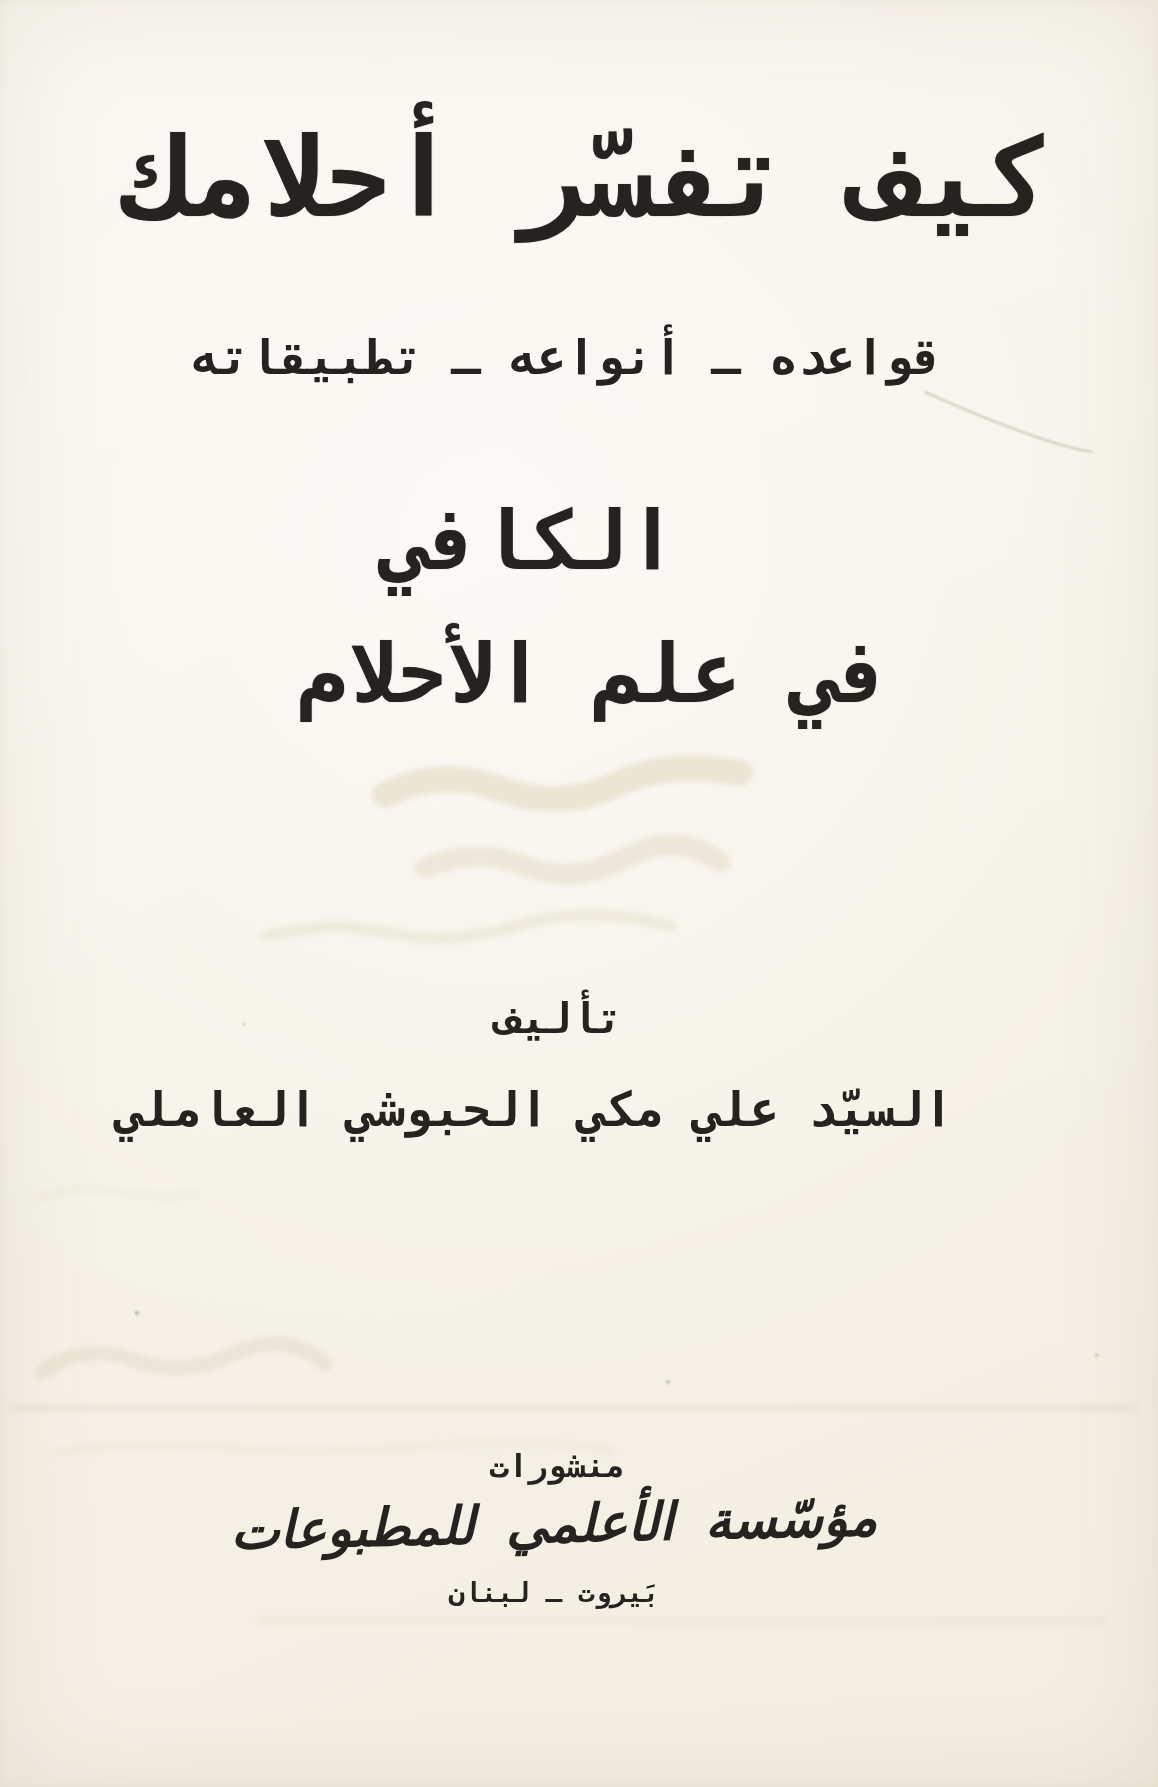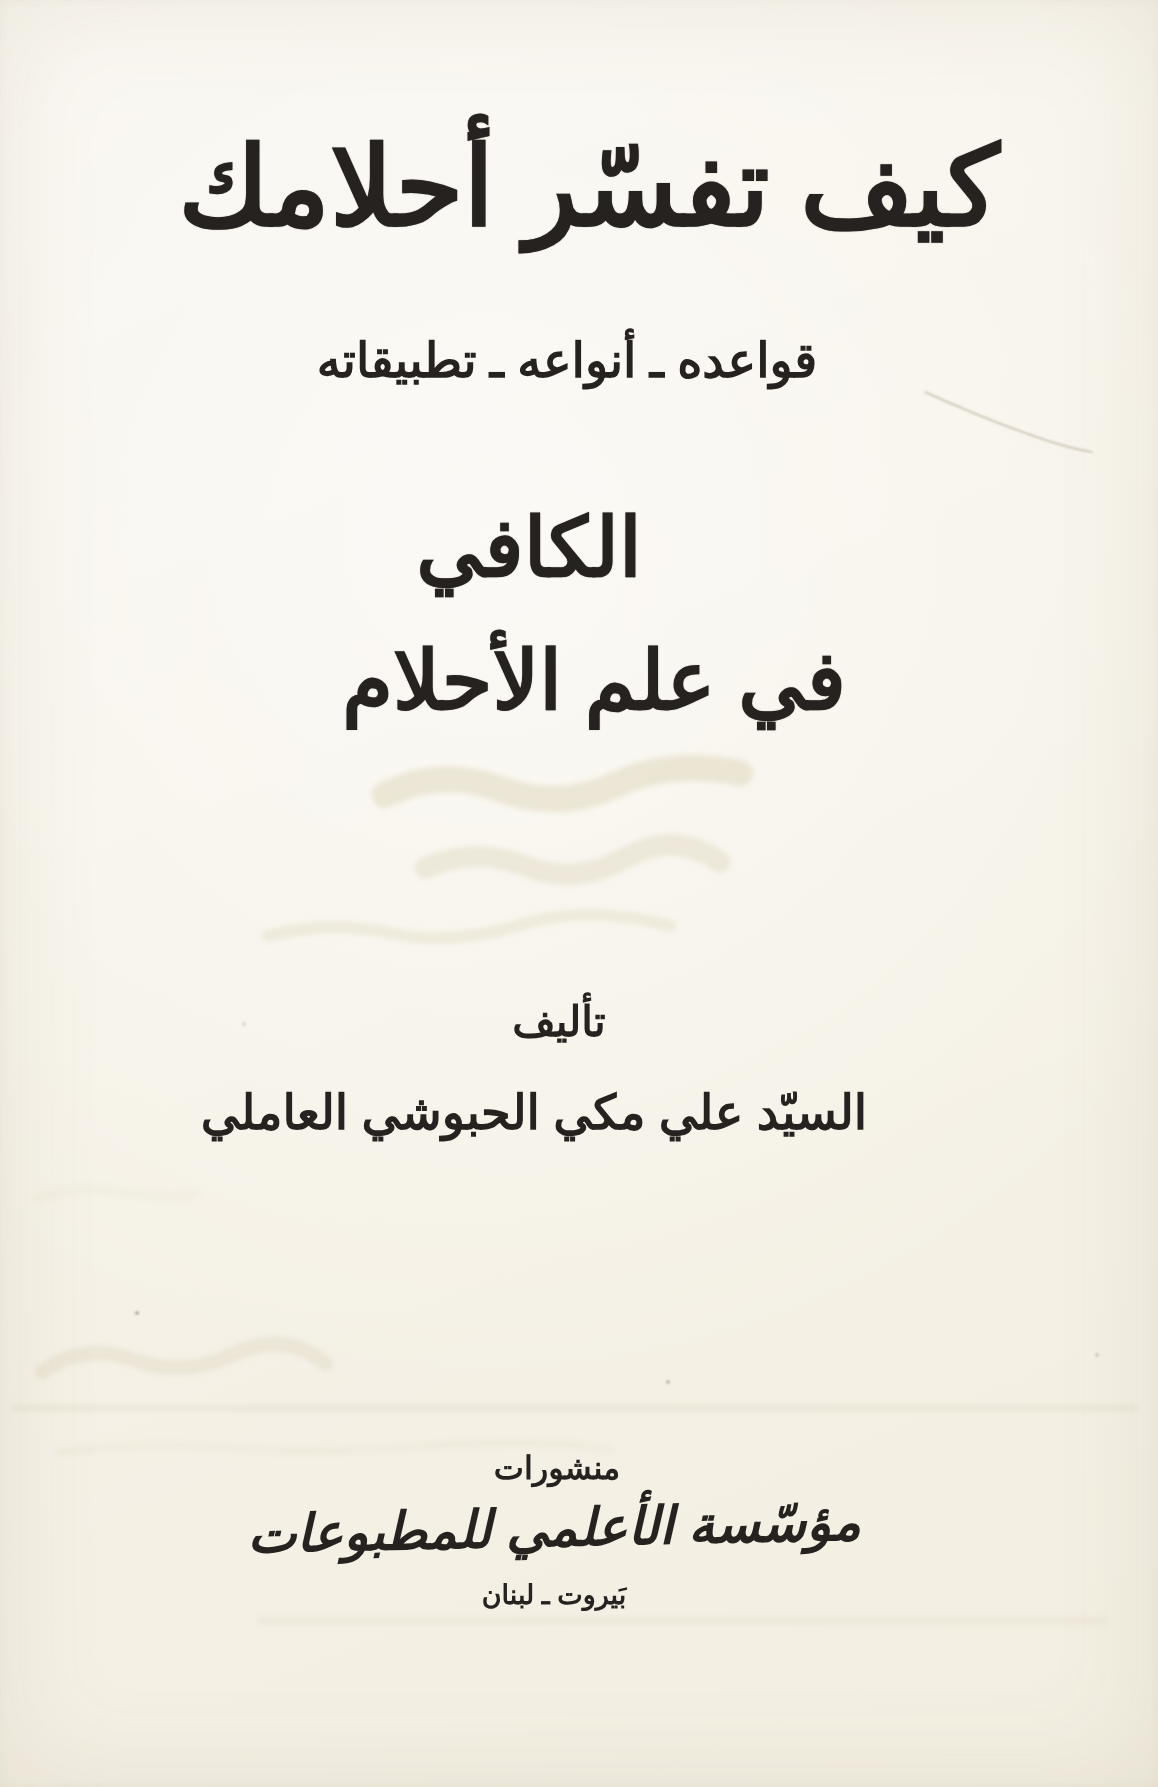--- a/index.html
+++ b/index.html
@@ -9,21 +9,21 @@
   }
   .page {
     position: relative;
     width: 1158px;
     height: 1787px;
     margin: 0 auto;
     overflow: hidden;
     background:
       radial-gradient(ellipse 140% 90% at 42% 30%, rgba(255,255,255,0.55) 0%, rgba(255,255,255,0) 55%),
       linear-gradient(158deg, #f9f6ef 0%, #f6f2e8 45%, #f2eee1 100%);
-    font-family: Liberation Sans, sans-serif;
+    font-family: Liberation Mono, monospace;
     color: #262220;
   }
   .page::after {
     content: "";
     position: absolute;
     inset: 0;
     pointer-events: none;
     box-shadow:
       inset 0 0 110px rgba(130, 110, 65, 0.10),
       inset 0 0 14px rgba(130, 110, 65, 0.05);

